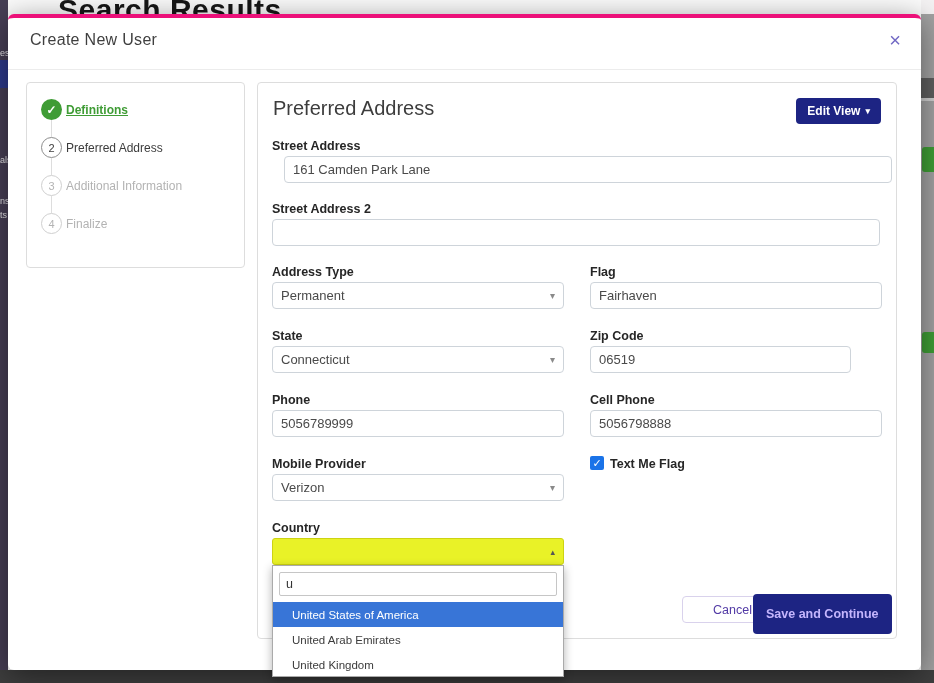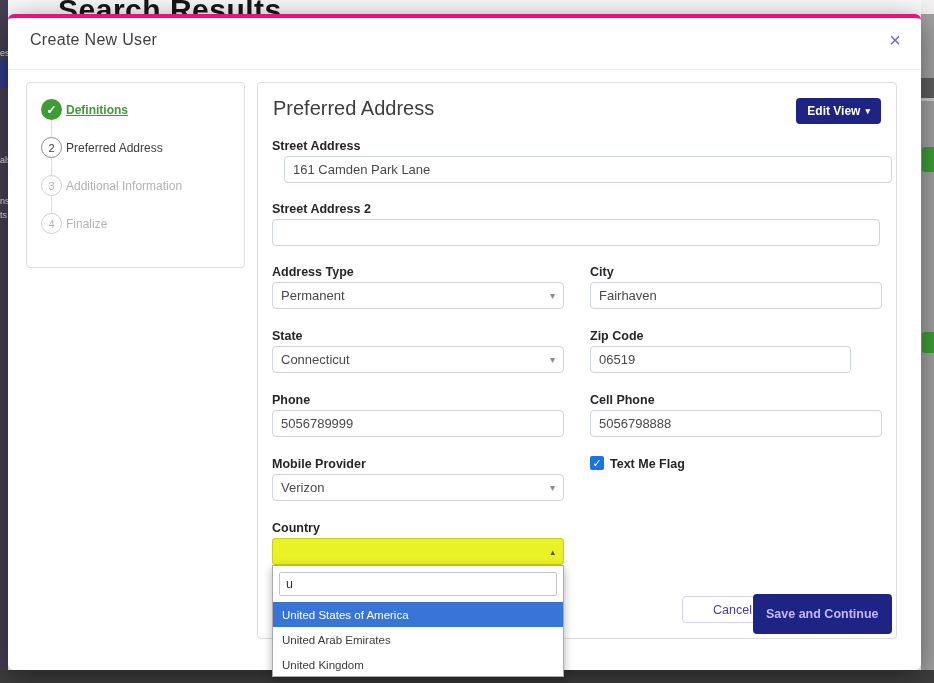--- a/index.html
+++ b/index.html
@@ -66,21 +66,21 @@
     color:#fff; font-size:11px; display:flex; align-items:center; justify-content:center; cursor:pointer; }
 
   .s2box { position:absolute; height:27px; background:#e9f227; border:1px solid #cdd312; border-radius:3px;
     display:flex; align-items:center; justify-content:flex-end; padding:0 8px; cursor:pointer; }
   .caret-up { font-size:9px; color:#555; }
   .s2drop { position:absolute; height:112px; background:#fff; border:1px solid #aaa;
     box-shadow:0 3px 9px rgba(0,0,0,.3); z-index:30; }
   .s2search { position:absolute; left:6px; top:6px; width:278px; height:24px;
     border:1px solid #c6c6c6; border-radius:2px; padding:0 6px; font-size:12.5px; color:#333; }
   .opt { position:absolute; left:0; width:100%; height:25px; display:flex; align-items:center;
-    padding:0 9px; font-size:11.5px; color:#3c3c3c; cursor:pointer; }
+    padding:0 19px; font-size:11.5px; color:#3c3c3c; cursor:pointer; }
   .opt.hl { background:#3875d7; color:#fff; }
 
   .cancelbtn { position:absolute; height:27px; padding:0 30px; background:#fff;
     border:1px solid #d9d2ec; border-radius:4px; color:#523aa5; font-size:12.5px; cursor:pointer; }
   .savebtn { position:absolute; height:40px; padding:0 13px; background:#1d2483;
     border:none; border-radius:4px; color:#c4b5fd; font-size:12.5px; font-weight:bold; cursor:pointer; }
 </style>
 </head>
 <body>
 
@@ -147,21 +147,21 @@
     <input class="inp" style="left: 26px; top: 73px; width: 608px;" value="161 Camden Park Lane">
 
     <label class="lbl" style="left:14px;top:119px">Street Address 2</label>
     <input class="inp" style="left: 14px; top: 136px; width: 608px;" value="">
 
     <label class="lbl" style="left:14px;top:182px">Address Type</label>
     <div class="sel" style="left:14px;top:199px;width:292px">
       <span>Permanent</span>
       <span class="caret">▾</span>
     </div>
-    <label class="lbl" style="left:332px;top:182px">City</label>
+    <label class="lbl" style="left:332px;top:182px">Flag</label>
     <input class="inp" style="left: 332px; top: 199px; width: 292px;" value="Fairhaven">
 
     <label class="lbl" style="left:14px;top:246px">State</label>
     <div class="sel" style="left:14px;top:263px;width:292px">
       <span>Connecticut</span>
       <span class="caret">▾</span>
     </div>
     <label class="lbl" style="left:332px;top:246px">Zip Code</label>
     <input class="inp" style="left: 332px; top: 263px; width: 261px;" value="06519">
 

